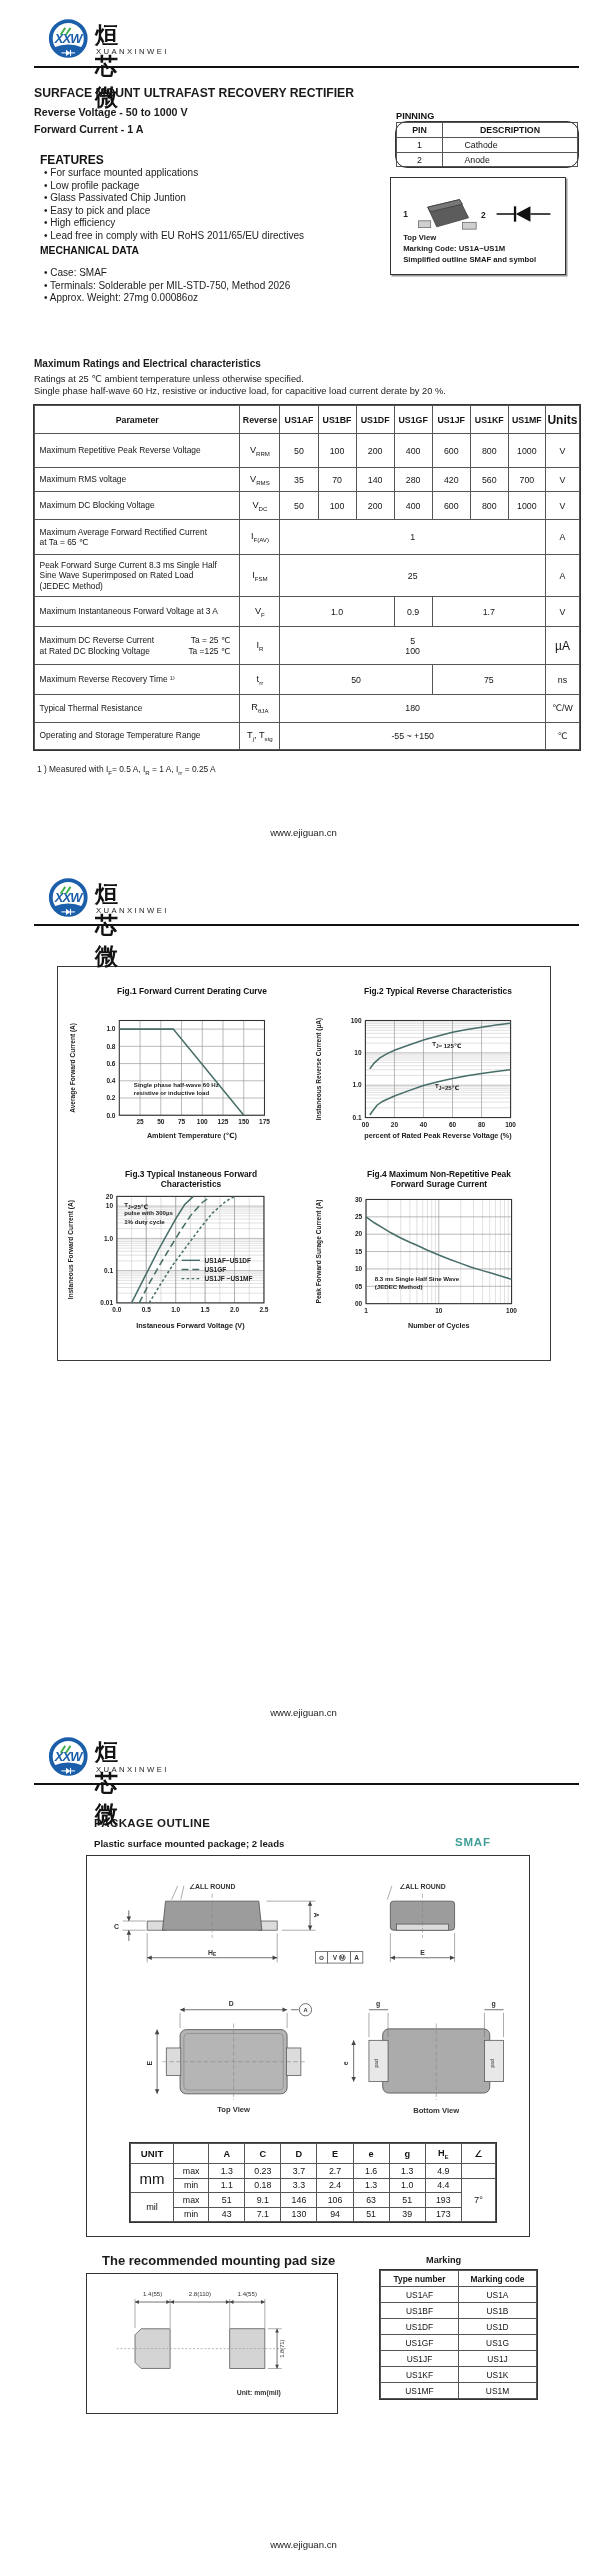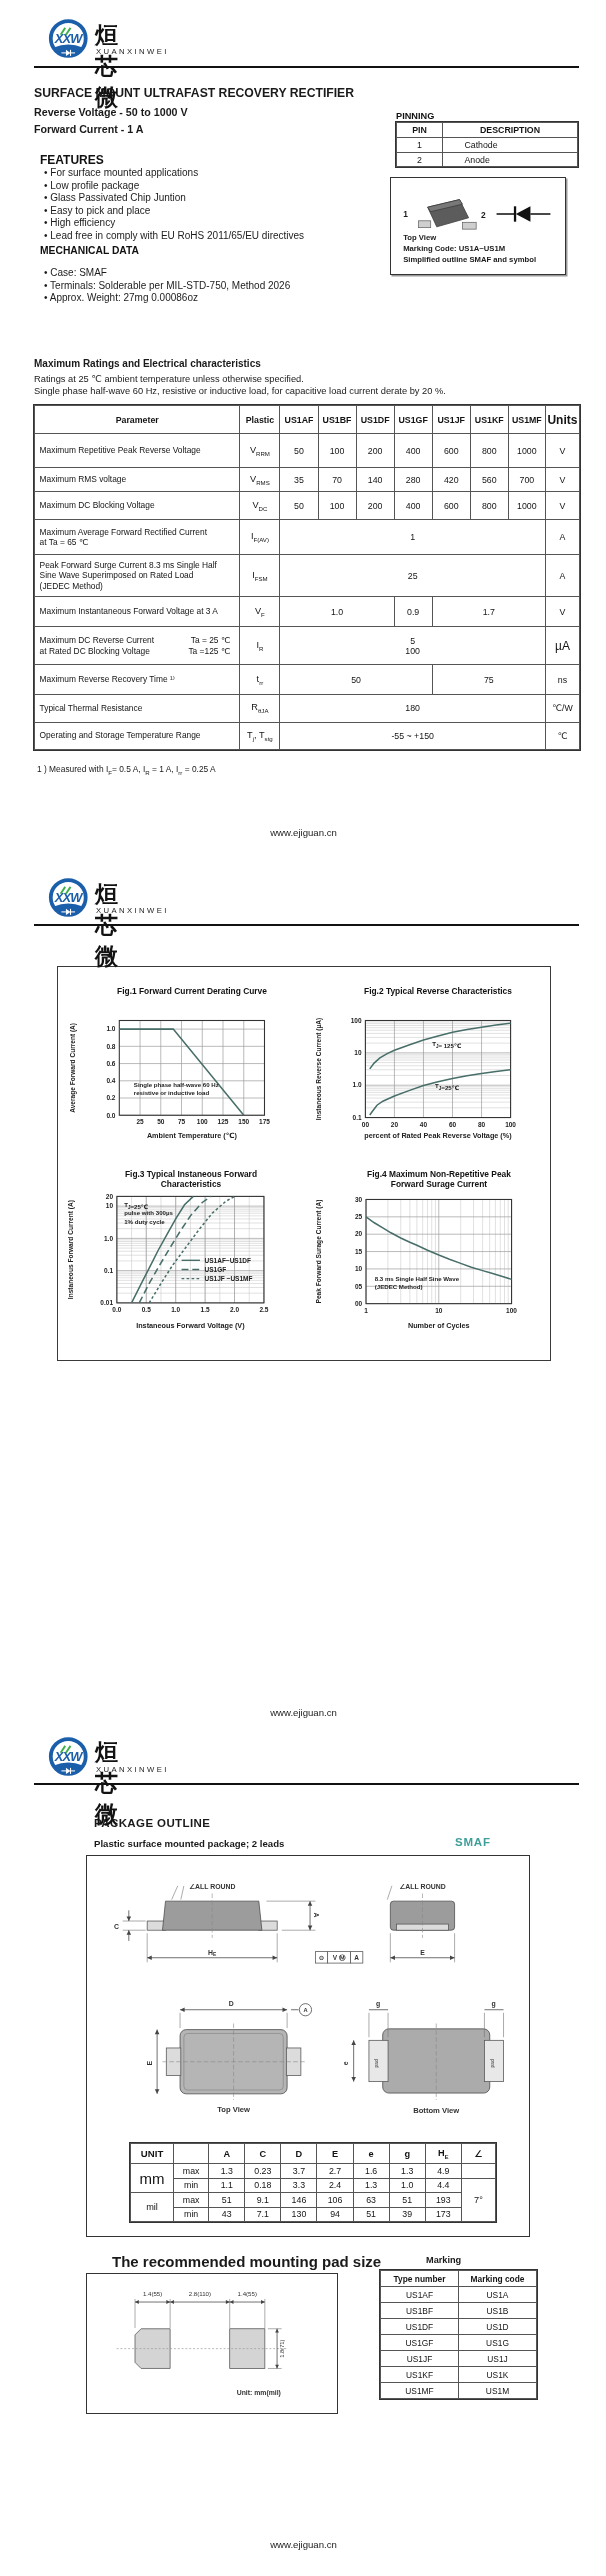--- a/index.html
+++ b/index.html
@@ -50,21 +50,21 @@
   <div class="abs" style="left:36px;top:259px;width:352px;">
       <ul class="plain" id="mech-ul">
         <li>Case: SMAF</li>
         <li>Terminals: Solderable per MIL-STD-750, Method 2026</li>
         <li>Approx. Weight: 27mg  0.00086oz</li>
       </ul>
     </div>
 
   <div class="abs sec-title" style="left:396px;top:111px;font-size:9.2px;">PINNING</div>
   <div class="abs" id="pinning-slot" style="left:396px;top:122px;">
-      <table class="dt outer2" style="width: 173px;">
+      <table class="dt outer2" style="width: 173px; border-radius: 11px;">
         <tbody>
           <tr style="height: 15.3px;">
             <th style="width: 42px;">PIN</th>
             <th style="width: 131px;">DESCRIPTION</th>
           </tr>
           <tr style="height: 14.5px;">
             <td>1</td>
             <td style="text-align: left; padding-left: 21.4px;">Cathode</td>
           </tr>
           <tr style="height: 14.5px;">
@@ -110,21 +110,21 @@
           <col style="width: 38px;">
           <col style="width: 38px;">
           <col style="width: 38px;">
           <col style="width: 38px;">
           <col style="width: 37px;">
           <col style="width: 34px;">
         </colgroup>
         <tbody>
           <tr style="height: 28px;">
             <th style="font-size: 8.8px;">Parameter</th>
-            <th style="font-size: 8.8px;">Plastic</th>
+            <th style="font-size: 8.8px;">Reverse</th>
             <th style="font-size: 8.8px;">US1AF</th>
             <th style="font-size: 8.8px;">US1BF</th>
             <th style="font-size: 8.8px;">US1DF</th>
             <th style="font-size: 8.8px;">US1GF</th>
             <th style="font-size: 8.8px;">US1JF</th>
             <th style="font-size: 8.8px;">US1KF</th>
             <th style="font-size: 8.8px;">US1MF</th>
             <th style="font-size: 12px;">Units</th>
           </tr>
           <tr style="height: 34px; padding-left: 28px;">
@@ -412,21 +412,21 @@
             <td>130</td>
             <td>94</td>
             <td>51</td>
             <td>39</td>
             <td>173</td>
           </tr>
         </tbody>
       </table>
     </div>
 
-  <div class="abs b" style="left:112px;top:2253px;font-size:15px;">The recommended mounting pad size</div>
+  <div class="abs b" style="left:102px;top:2253px;font-size:13px;">The recommended mounting pad size</div>
   <div class="abs" style="left:86px;top:2273px;width:250px;height:139px;border:1.1px solid #333;"></div>
   <div class="abs" id="pad-drawing-slot" style="left:86px;top:2273px;"><svg width="250" height="139" viewBox="0 0 327 182">
         <line x1="64" y1="34" x2="64" y2="72" stroke="#777" stroke-width="0.8"></line>
         <line x1="110" y1="34" x2="110" y2="72" stroke="#777" stroke-width="0.8"></line>
         <line x1="188" y1="34" x2="188" y2="72" stroke="#777" stroke-width="0.8"></line>
         <line x1="234" y1="34" x2="234" y2="72" stroke="#777" stroke-width="0.8"></line>
         <line x1="64" y1="38" x2="110" y2="38" stroke="#444" stroke-width="1"></line>
         <path d="M64 38 l5 -2.5 l0 5 Z" fill="#444"></path>
         <path d="M110 38 l-5 -2.5 l0 5 Z" fill="#444"></path>
         <line x1="110" y1="38" x2="188" y2="38" stroke="#444" stroke-width="1"></line>

